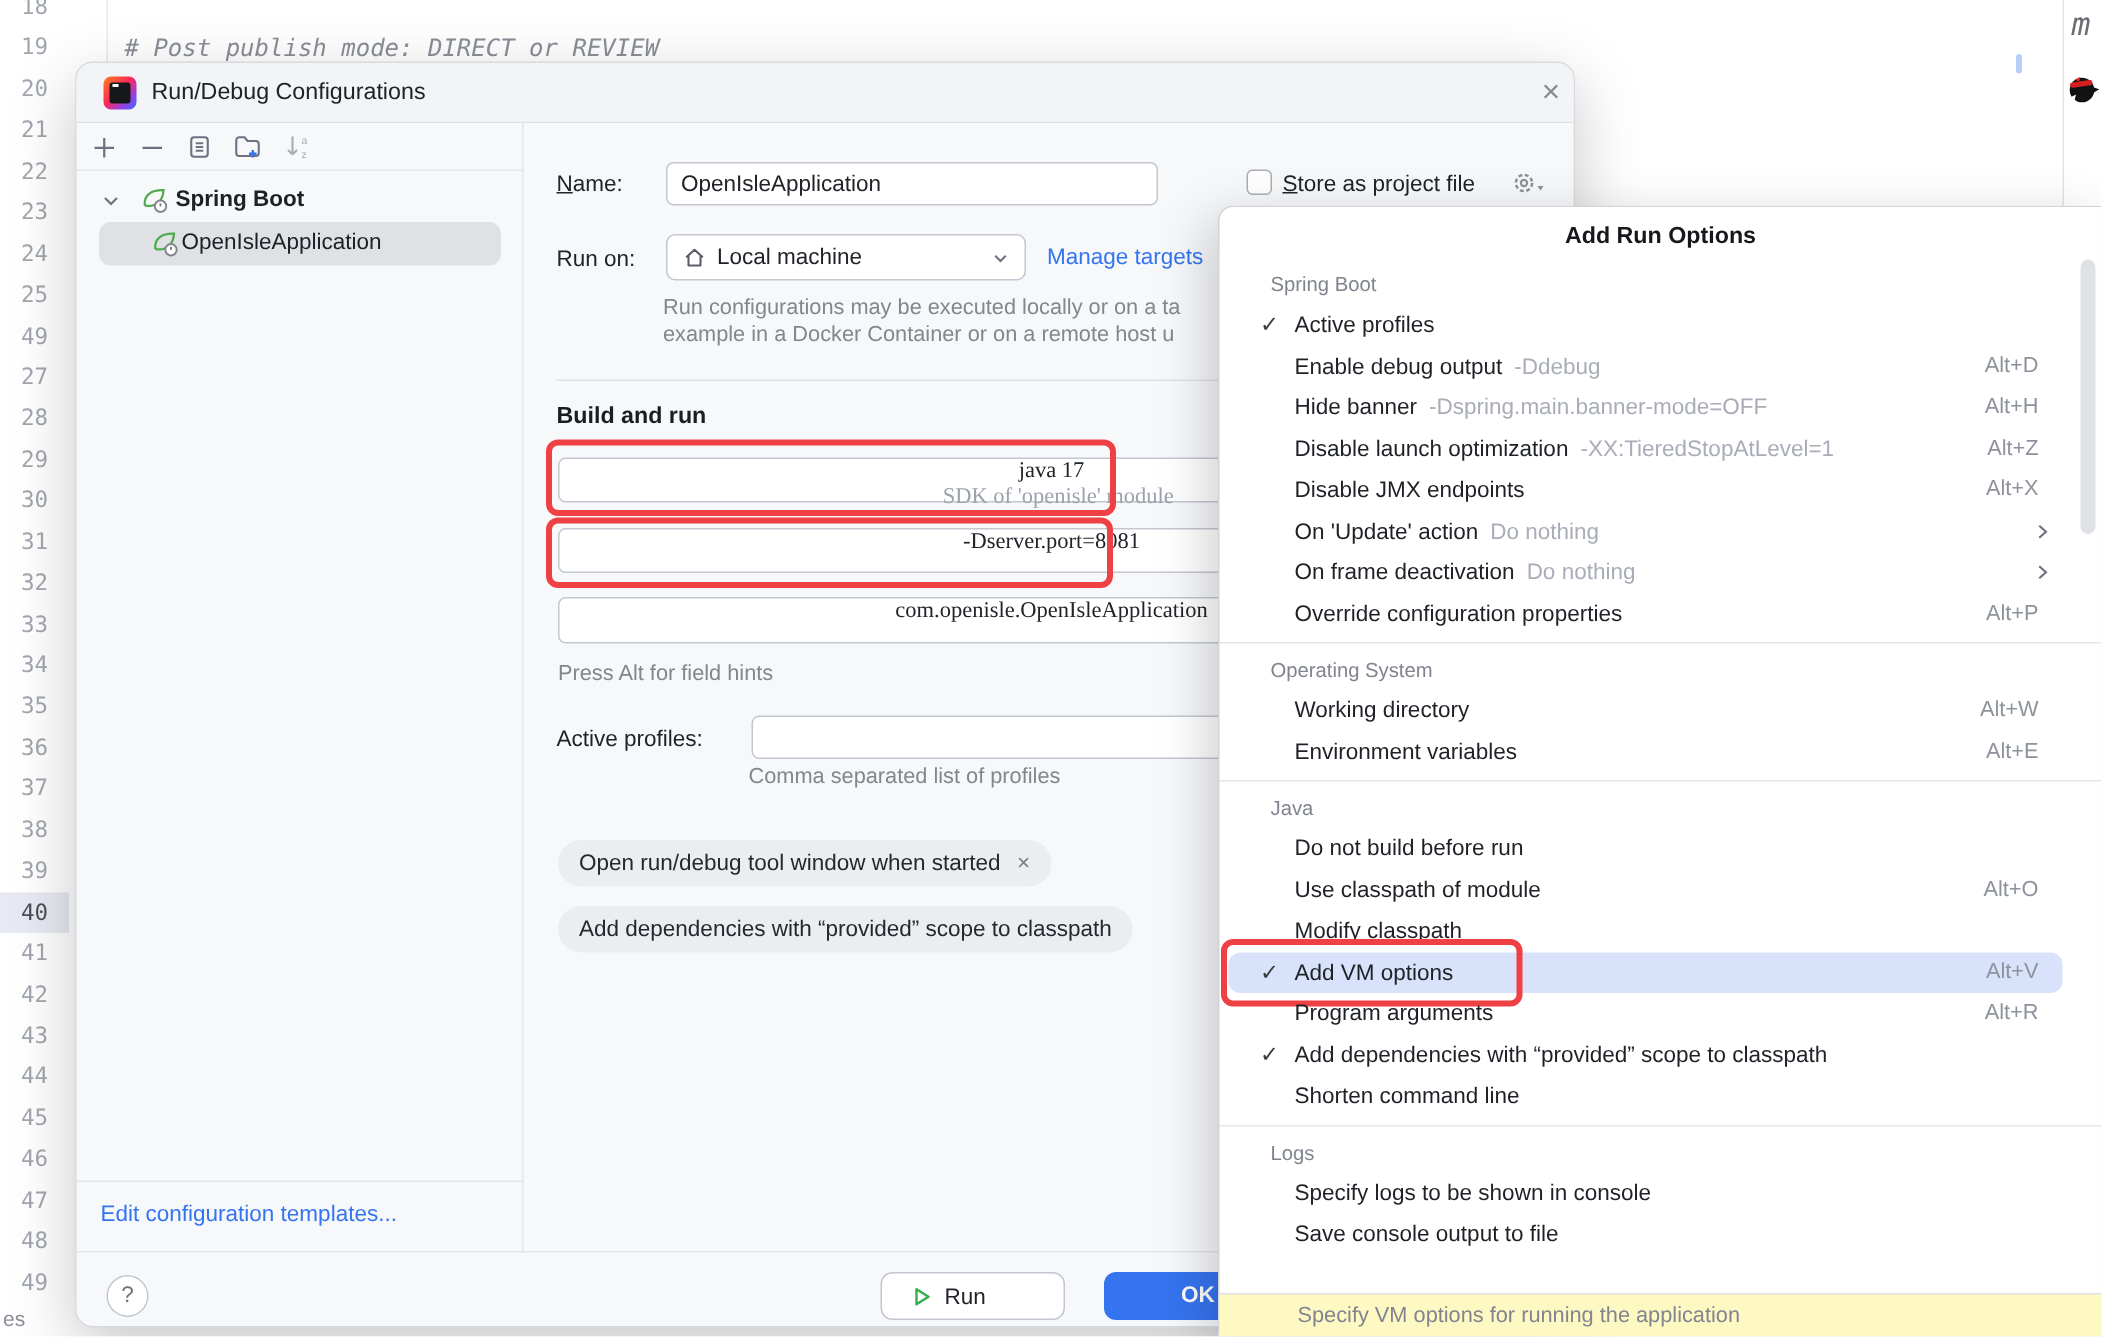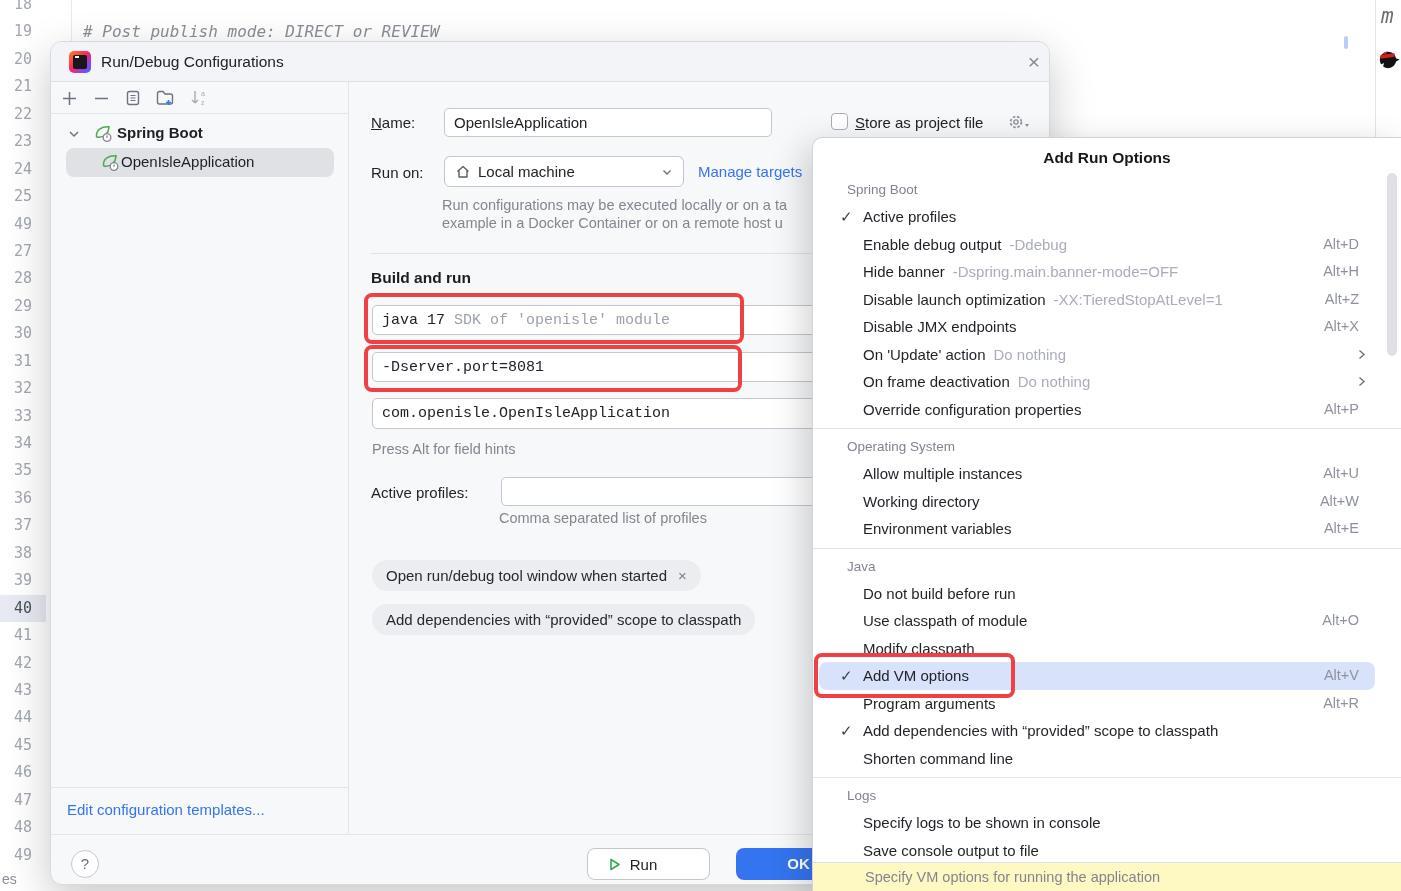--- a/index.html
+++ b/index.html
@@ -61,21 +61,21 @@
   #run-btn .split { width:1px; height:20px; background:#cdd0d7; }
   #run-btn .chev { flex:1; display:flex; align-items:center; justify-content:center; }
   #ok-btn { left:685px; top:806px; width:125px; height:32px; background:#3574f0; border-radius:8px;
         color:#ffffff; font-size:15px; font-weight:600; text-align:center; line-height:32px; }
 
   
   .form-label { font-size:15px; color:#202428; display:inline-block; }
   .mnemonic::first-letter { text-decoration:underline; }
   .tfield { background:#ffffff; border:1px solid #c3c7d0; border-radius:5px; font-size:15px; color:#202428;
         padding:0 9px; display:flex; align-items:center; }
-  .mono { font-family:Liberation Mono, monospace; }
+  .mono { font-family:Liberation Serif, serif;flex-direction:column; }
   .gray-hint { font-size:14.5px; color:#83868f; }
 
   #name-label { left:320px; top:72px; }
   #name-field { left:393px; top:66px; width:328px; height:29px; }
   #store-checkbox { left:780px; top:71px; width:17px; height:17px; background:#fff;
         border:1.5px solid #a9adb6; border-radius:4px; }
   #store-label { left:804px; top:72px; }
   #store-gear { left:956px; top:70px; display:flex; align-items:center; }
 
   #runon-label { left:320px; top:122px; }
@@ -352,21 +352,20 @@
             </svg>
           </span></div>
         <div class="mi"><span>On frame deactivation</span><span class="suffix">Do nothing</span><span class="sub-chev">
             <svg width="13" height="13" viewBox="0 0 13 13">
               <path d="M4.5 2.5 L9 6.5 L4.5 10.5" stroke="#6e7280" stroke-width="1.4" fill="none"></path>
             </svg>
           </span></div>
         <div class="mi"><span>Override configuration properties</span><span class="shortcut">Alt+P</span></div>
         <div class="menu-sep"></div>
         <div class="menu-header">Operating System</div>
-        <div class="mi"><span>Allow multiple instances</span><span class="shortcut">Alt+U</span></div>
         <div class="mi"><span>Working directory</span><span class="shortcut">Alt+W</span></div>
         <div class="mi"><span>Environment variables</span><span class="shortcut">Alt+E</span></div>
         <div class="menu-sep"></div>
         <div class="menu-header">Java</div>
         <div class="mi"><span>Do not build before run</span></div>
         <div class="mi"><span>Use classpath of module</span><span class="shortcut">Alt+O</span></div>
         <div class="mi"><span>Modify classpath</span></div>
         <div class="mi sel"><span class="check">✓</span><span>Add VM options</span><span class="shortcut">Alt+V</span><div class="red-frame"></div></div>
         <div class="mi"><span>Program arguments</span><span class="shortcut">Alt+R</span></div>
         <div class="mi"><span class="check">✓</span><span>Add dependencies with “provided” scope to classpath</span></div>

